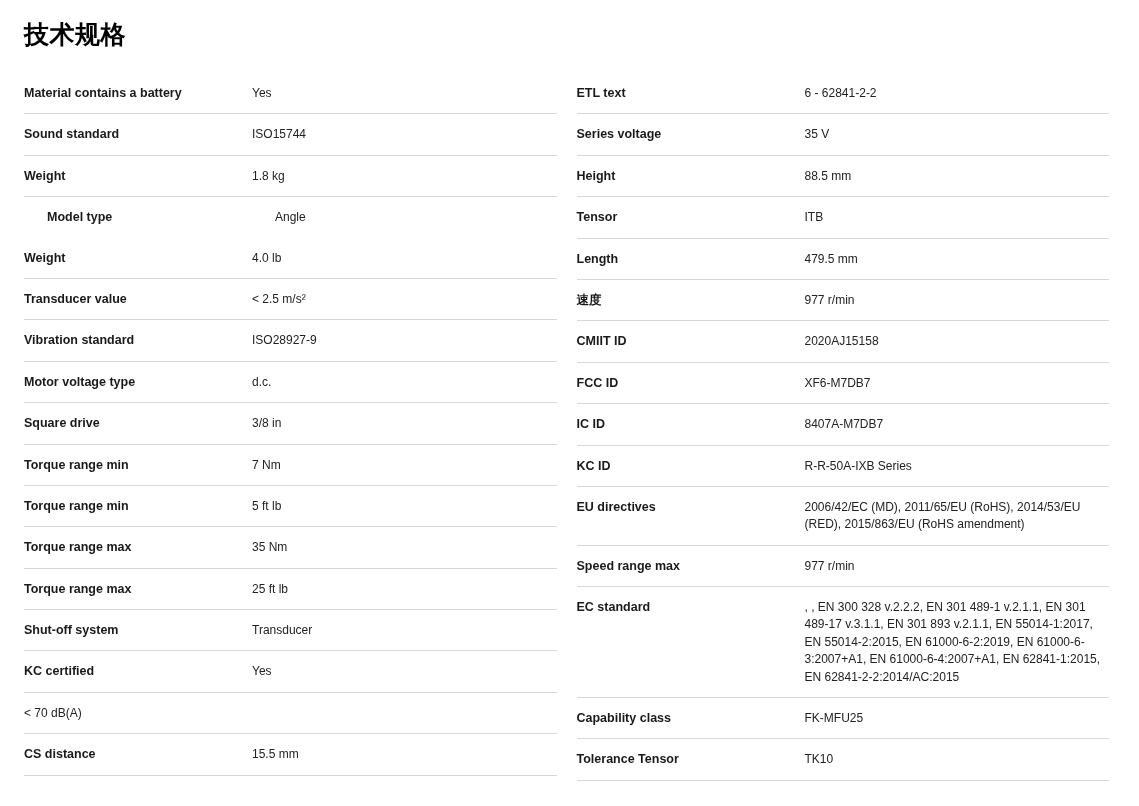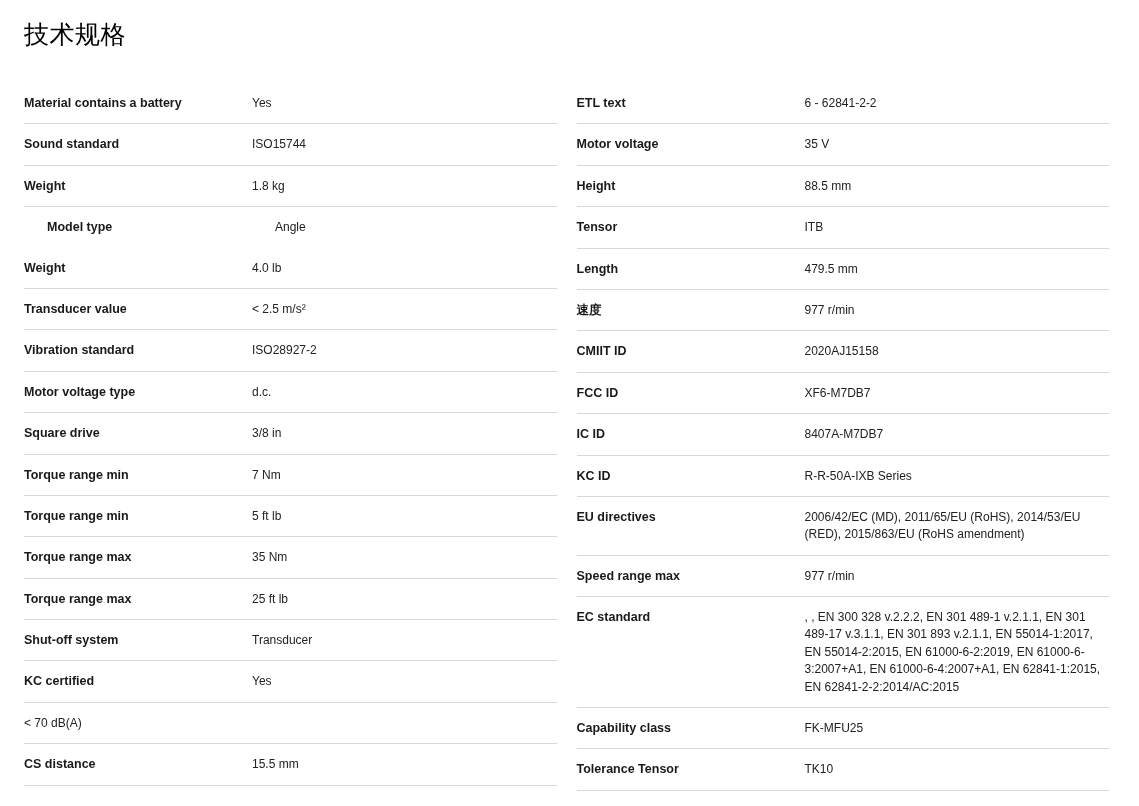--- a/index.html
+++ b/index.html
@@ -16,23 +16,23 @@
   }
   .page {
     position: relative;
     width: 1139px;
     height: 806px;
     box-sizing: border-box;
     padding: 18px 30px 0 24px;
   }
   .page-title {
     font-size: 25px;
-    font-weight: normal;
+    font-weight: bold;
     letter-spacing: 0.5px;
-    margin: 0 0 32px 0;
+    margin: 0 0 22px 0;
     color: #000000;
   }
   .spec-columns {
     display: flex;
     flex-direction: row;
     align-items: flex-start;
     gap: 20px;
   }
   .spec-column {
     flex: 1 1 0;
@@ -102,21 +102,21 @@
       <div class="spec-row">
         <div class="spec-label">Weight</div>
         <div class="spec-value">4.0 lb</div>
       </div>
       <div class="spec-row">
         <div class="spec-label">Transducer value</div>
         <div class="spec-value">&lt; 2.5 m/s²</div>
       </div>
       <div class="spec-row">
         <div class="spec-label">Vibration standard</div>
-        <div class="spec-value">ISO28927-2</div>
+        <div class="spec-value">ISO28927-9</div>
       </div>
       <div class="spec-row">
         <div class="spec-label">Motor voltage type</div>
         <div class="spec-value">d.c.</div>
       </div>
       <div class="spec-row">
         <div class="spec-label">Square drive</div>
         <div class="spec-value">3/8 in</div>
       </div>
       <div class="spec-row">
@@ -151,21 +151,21 @@
         <div class="spec-value">15.5 mm</div>
       </div>
     </div>
 
     <div class="spec-column col-right">
       <div class="spec-row">
         <div class="spec-label">ETL text</div>
         <div class="spec-value">6 - 62841-2-2</div>
       </div>
       <div class="spec-row">
-        <div class="spec-label">Motor voltage</div>
+        <div class="spec-label">Series voltage</div>
         <div class="spec-value">35 V</div>
       </div>
       <div class="spec-row">
         <div class="spec-label">Height</div>
         <div class="spec-value">88.5 mm</div>
       </div>
       <div class="spec-row">
         <div class="spec-label">Tensor</div>
         <div class="spec-value">ITB</div>
       </div>

